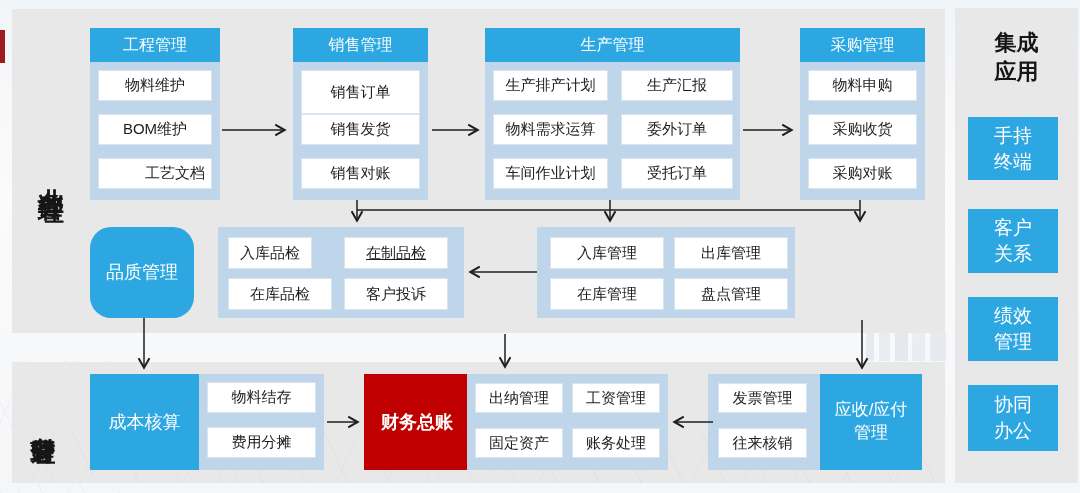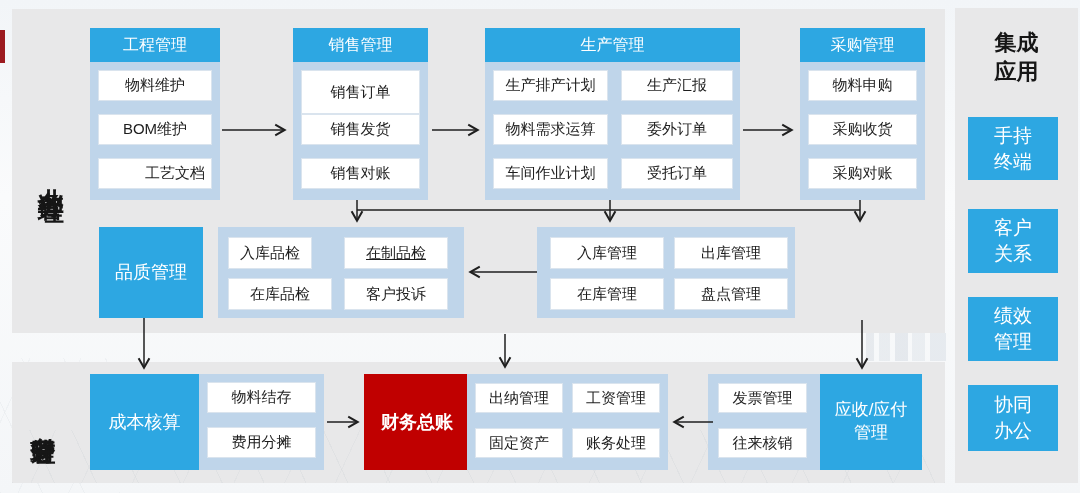--- a/index.html
+++ b/index.html
@@ -79,21 +79,21 @@
   <div class="abs item" style="left:621px;top:70px;width:112px;height:31px;">生产汇报</div>
   <div class="abs item" style="left:621px;top:114px;width:112px;height:31px;">委外订单</div>
   <div class="abs item" style="left:621px;top:158px;width:112px;height:31px;">受托订单</div>
 
   <div class="abs flexc grp-header" style="left:800px;top:28px;width:125px;height:34px;">采购管理</div>
   <div class="abs grp-body" style="left:800px;top:62px;width:125px;height:138px;"></div>
   <div class="abs item" style="left:808px;top:70px;width:109px;height:31px;">物料申购</div>
   <div class="abs item" style="left:808px;top:114px;width:109px;height:31px;">采购收货</div>
   <div class="abs item" style="left:808px;top:158px;width:109px;height:31px;">采购对账</div>
 
-  <div class="abs flexc bigbox" style="left:99px;top:227px;width:104px;height:91px;">品质管理</div>
+  <div class="abs flexc bigbox" style="left:90px;top:227px;width:104px;height:91px;border-radius:21px;">品质管理</div>
   <div class="abs grp-body" style="left:218px;top:227px;width:246px;height:91px;"></div>
   <div class="abs item" style="left:228px;top:237px;width:84px;height:32px;">入库品检</div>
   <div class="abs item" style="left:344px;top:237px;width:104px;height:32px;text-decoration:underline;">在制品检</div>
   <div class="abs item" style="left:228px;top:278px;width:104px;height:32px;">在库品检</div>
   <div class="abs item" style="left:344px;top:278px;width:104px;height:32px;">客户投诉</div>
 
   <div class="abs grp-body" style="left:537px;top:227px;width:258px;height:91px;"></div>
   <div class="abs item" style="left:550px;top:237px;width:114px;height:32px;">入库管理</div>
   <div class="abs item" style="left:674px;top:237px;width:114px;height:32px;">出库管理</div>
   <div class="abs item" style="left:550px;top:278px;width:114px;height:32px;">在库管理</div>

